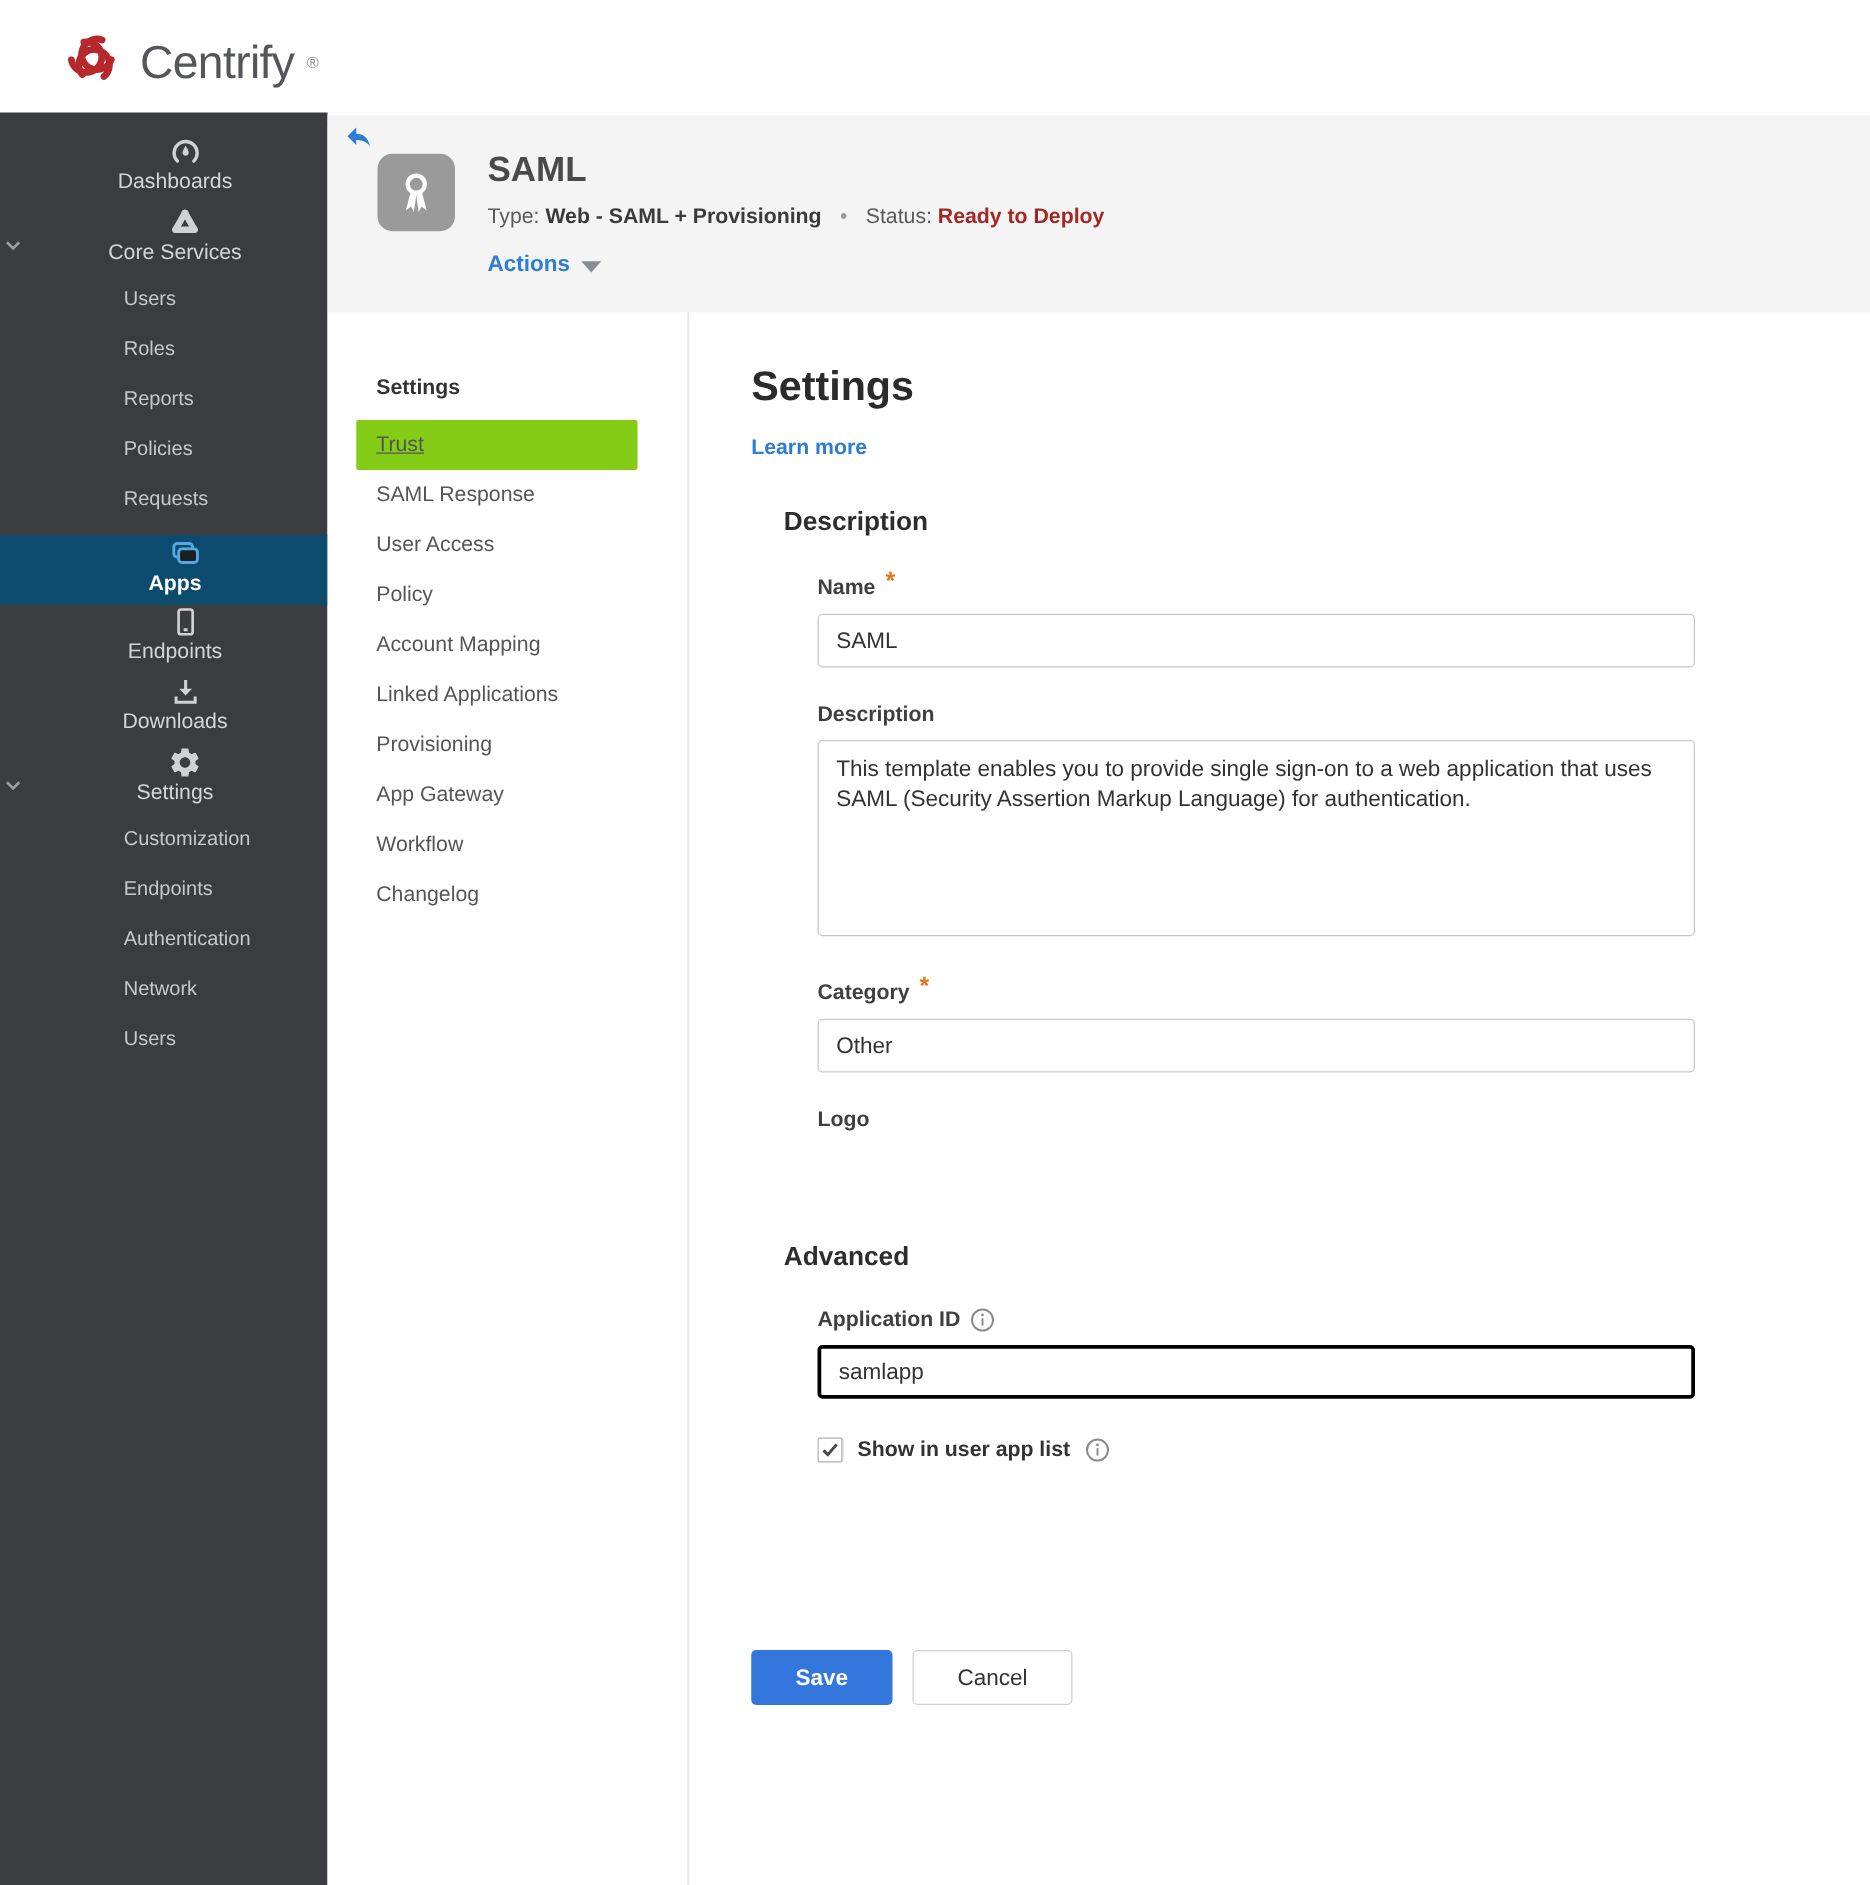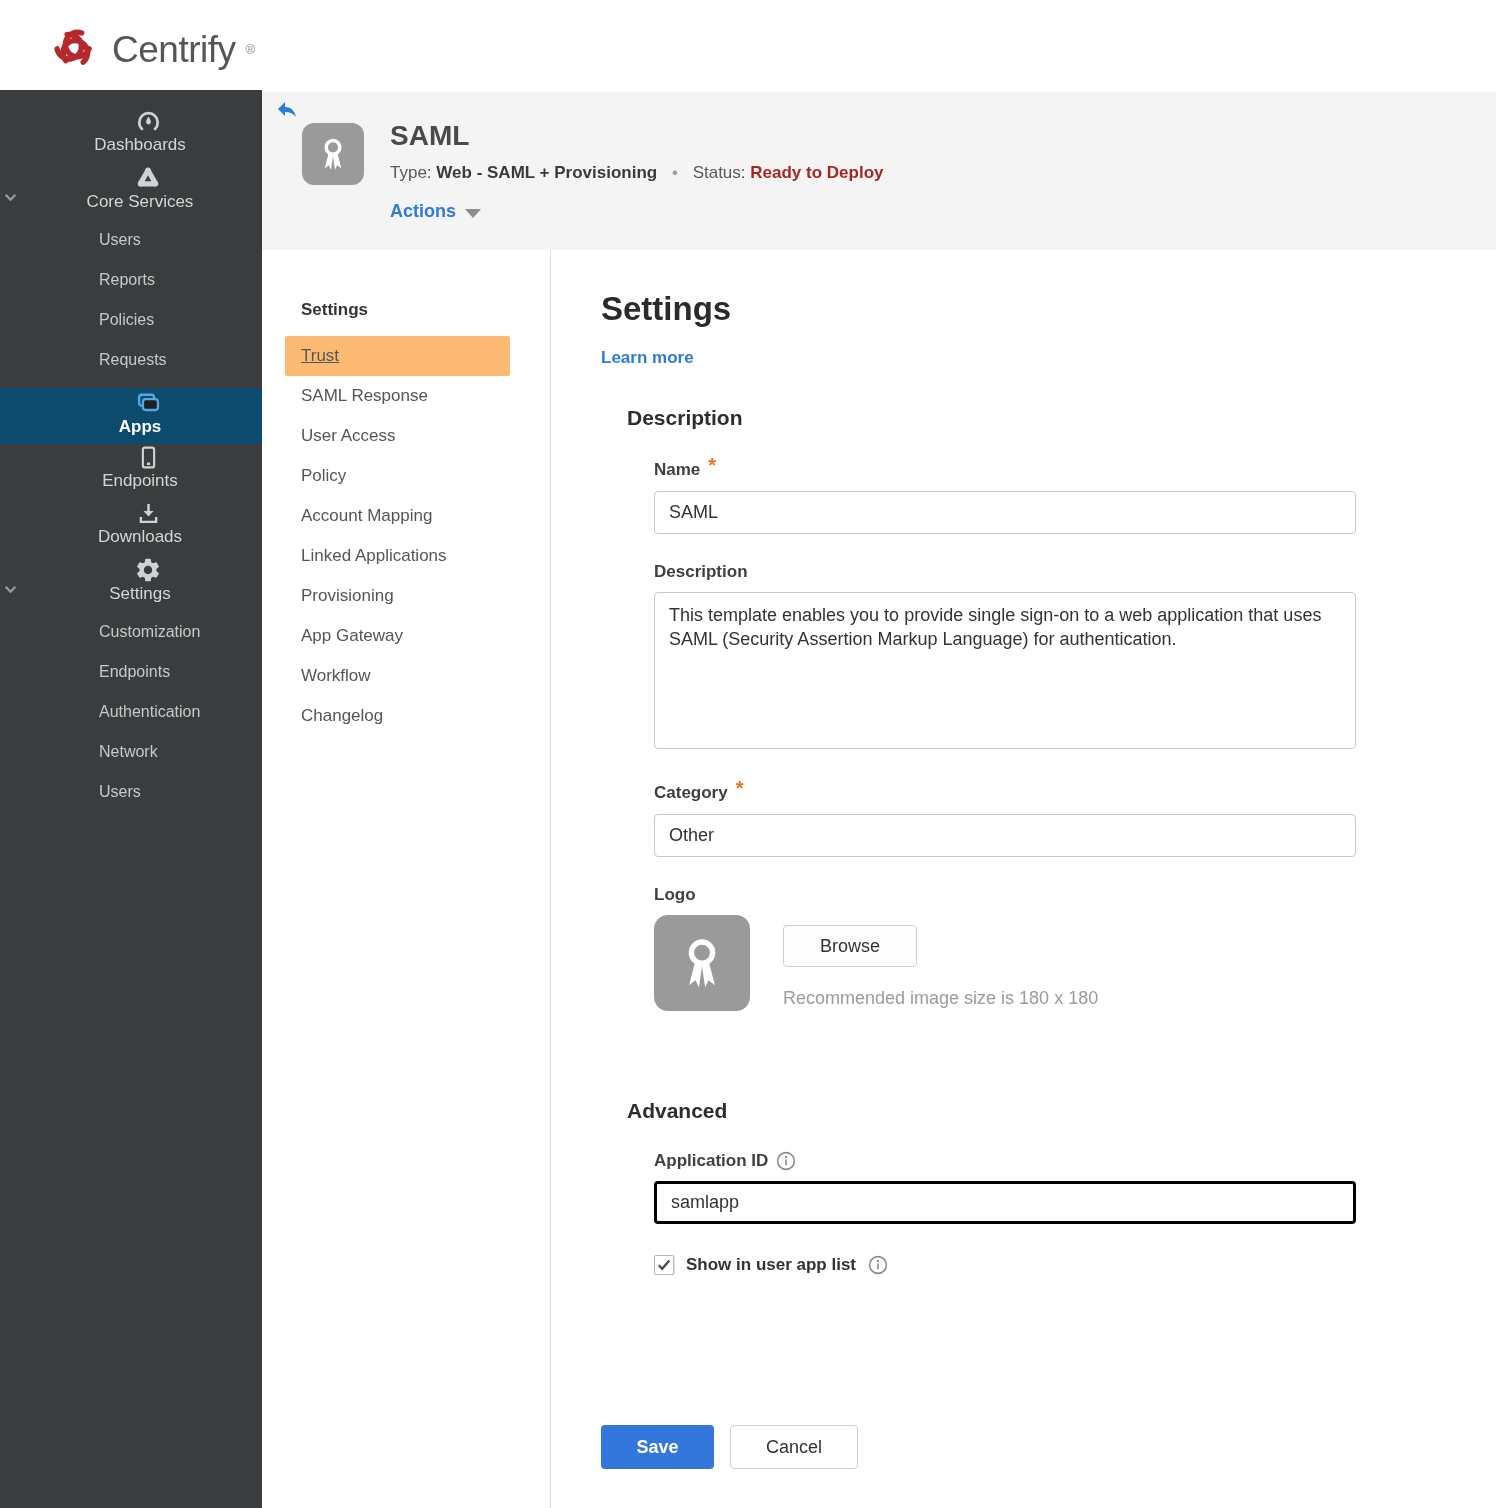--- a/index.html
+++ b/index.html
@@ -42,21 +42,21 @@
   .caret-down { width:0; height:0; border-left:8px solid transparent; border-right:8px solid transparent;
     border-top:9px solid #8a8d8f; margin-top:3px; }
 
   
   .content { position:absolute; left:262px; top:250px; width:1234px; height:1258px;
     background:#fff; display:flex; }
   .subnav { width:288px; padding:50px 0 0 23px; flex:none; }
   .subnav-title { font-size:17px; font-weight:bold; color:#333; padding-left:16px; margin-bottom:16px; }
   .subnav-item { width:225px; height:40px; display:flex; align-items:center; padding-left:16px;
     font-size:17px; color:#555; cursor:pointer; border-radius:2px; }
-  .subnav-item.selected { background:#fdba74;text-decoration:underline; }
+  .subnav-item.selected { background:#84cc16;text-decoration:underline; }
 
   .main { flex:1; border-left:1px solid #dcdcdc; padding:40px 0 0 50px; }
   .h1 { font-size:33px; font-weight:bold; color:#2b2b2b; }
   .learn-more { display:inline-block; margin-top:20px; font-size:17px; font-weight:bold;
     color:#2e7cd6; text-decoration:none; cursor:pointer; }
   .section { margin-top:38px; margin-left:26px; }
   .section-h { font-size:21px; font-weight:bold; color:#2d2d2d; }
   .fields { margin-left:27px; }
   .field { margin-top:28px; }
   .field-label { font-size:17px; font-weight:bold; color:#3f3f3f; display:flex; align-items:center; gap:8px; }
@@ -128,20 +128,21 @@
         <svg width="28" height="28" viewBox="0 0 24 24">
           <path d="M12 5.4 L18.6 17 L5.4 17 Z" fill="none" stroke="#cfd2d3" stroke-width="4.4" stroke-linejoin="round"></path>
           <circle cx="12" cy="5.8" r="2.5" fill="#cfd2d3"></circle>
           <circle cx="5.9" cy="16.7" r="2.5" fill="#cfd2d3"></circle>
           <circle cx="18.1" cy="16.7" r="2.5" fill="#cfd2d3"></circle>
         </svg>
       </span>
       <span class="nav-label">Core Services</span>
     </div>
     <div class="nav-sub">Users</div>
+    <div class="nav-sub">Roles</div>
     <div class="nav-sub">Reports</div>
     <div class="nav-sub">Policies</div>
     <div class="nav-sub">Requests</div>
     <div class="nav-group-gap"></div>
 
     <div class="nav-item active">
       <span class="nav-icon">
         <svg width="29" height="29" viewBox="0 0 24 24" fill="none" stroke="#54a9e3" stroke-width="1.9">
           <rect x="4.2" y="5.6" width="12.4" height="9" rx="2.2"></rect>
           <rect x="7.4" y="9.2" width="12.4" height="9" rx="2.2" fill="#1d1f20"></rect>
@@ -260,33 +261,20 @@
               <span>Category</span>
               <span class="req">*</span>
             </div>
             <input class="tinput" type="text" value="Other" style="">
           </div>
 
           <div class="field">
             <div class="field-label">
               <span>Logo</span>
             </div>
-            <div class="logo-row">
-              <div class="logo-thumb">
-                <svg width="62" height="62" viewBox="0 0 24 24">
-                  <circle cx="12" cy="8" r="4.1" fill="none" stroke="#fff" stroke-width="2.1"></circle>
-                  <path d="M9.4 11.4 L7 20.6 L9.5 18.7 L10.8 21.5 L12 13.4 Z" fill="#fff"></path>
-                  <path d="M14.6 11.4 L17 20.6 L14.5 18.7 L13.2 21.5 L12 13.4 Z" fill="#fff"></path>
-                </svg>
-              </div>
-              <div class="logo-right">
-                <button class="browse-btn">Browse</button>
-                <div class="recommended">Recommended image size is 180 x 180</div>
-              </div>
-            </div>
           </div>
         </div>
       </div>
 
       <div class="section advanced">
         <div class="section-h">Advanced</div>
         <div class="fields">
           <div class="field">
             <div class="field-label">
               <span>Application ID</span>

